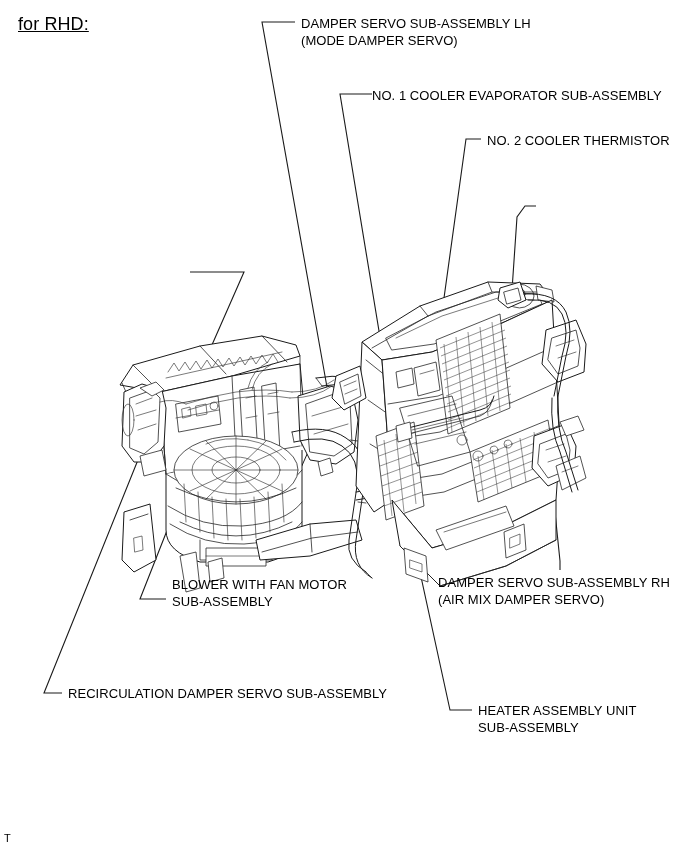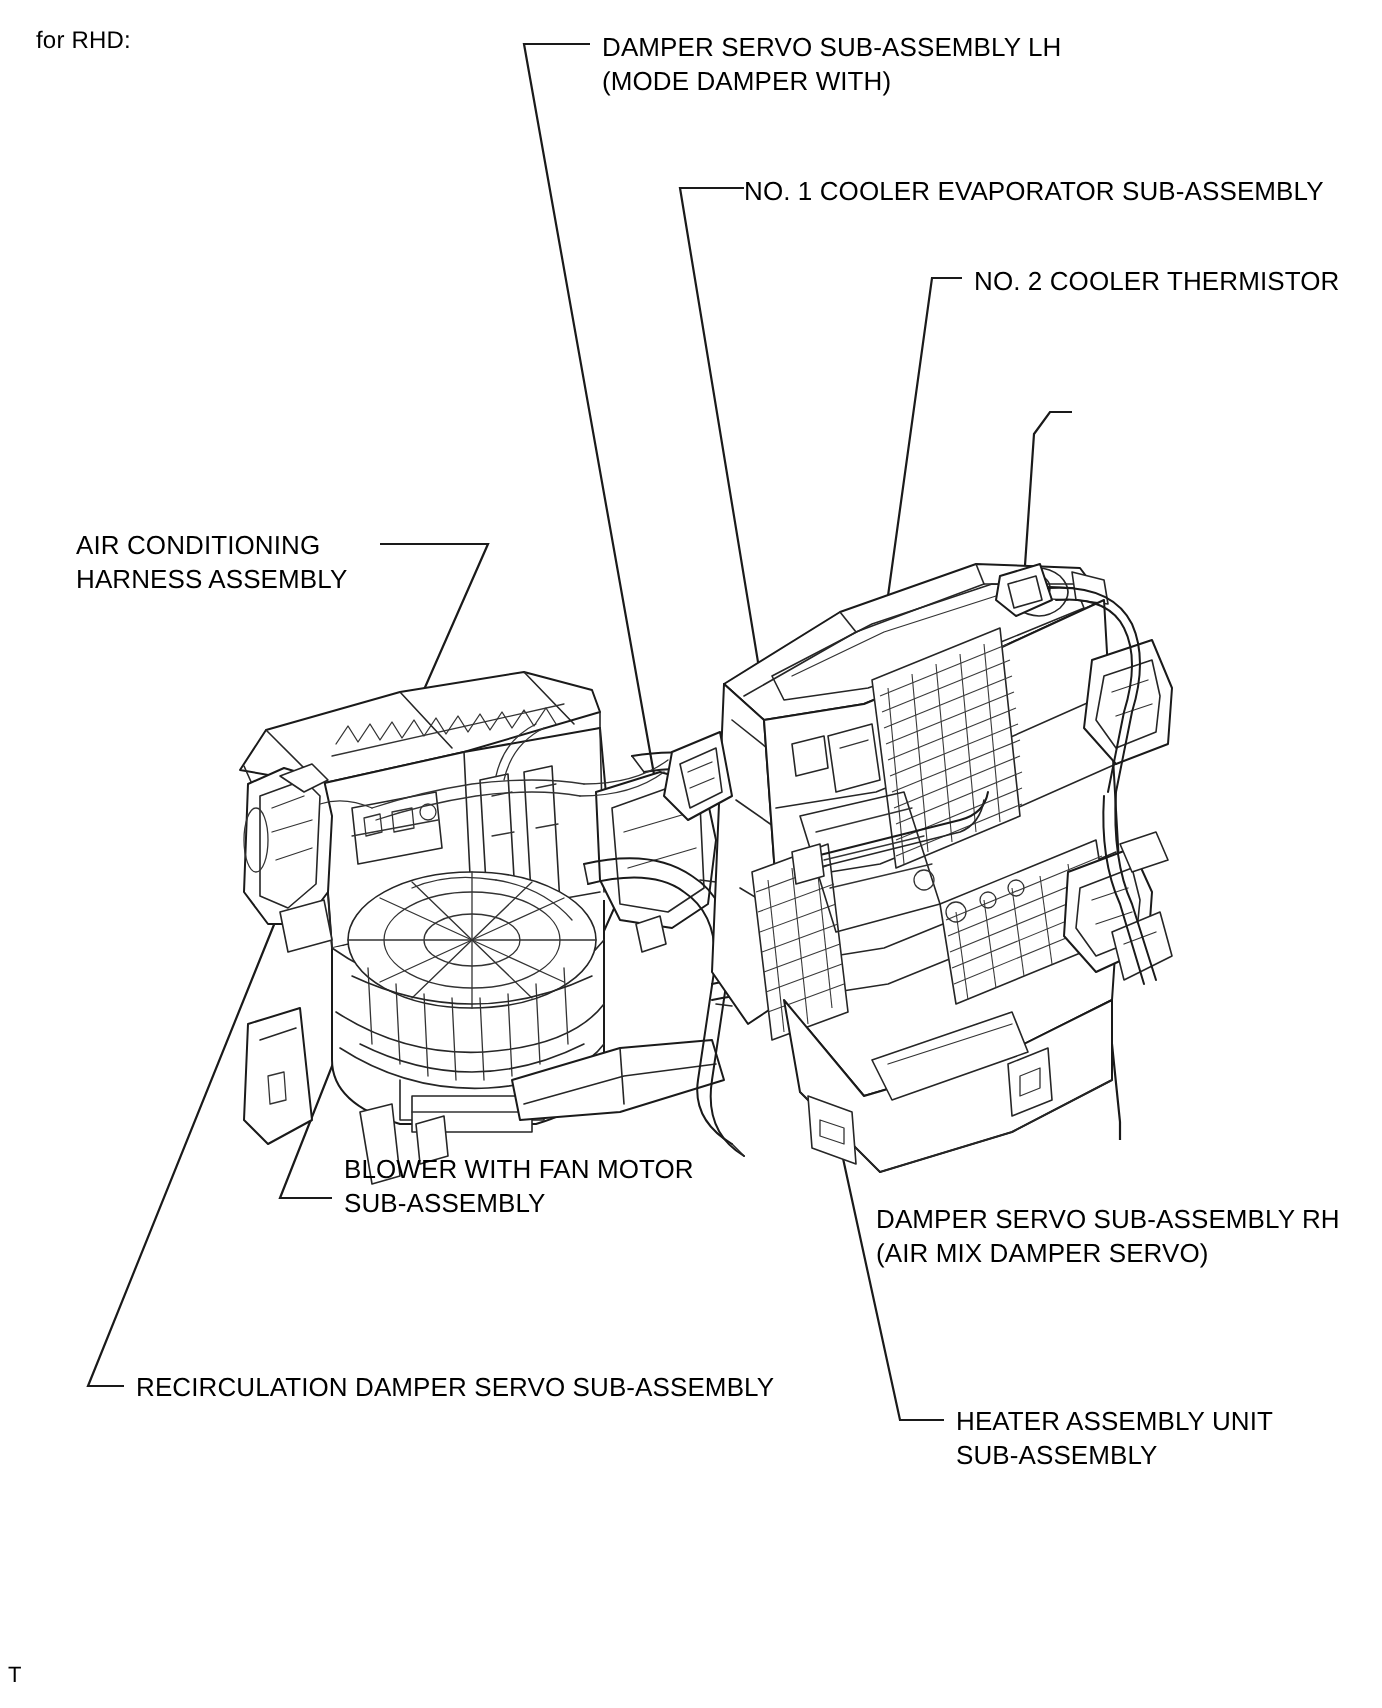--- a/index.html
+++ b/index.html
@@ -20,24 +20,25 @@
   #page {
     position: absolute;
     inset: 0;
     width: 691px;
     height: 854px;
   }
   .variant-note {
     position: absolute;
     left: 18px;
     top: 13px;
-    font-size: 12px;
+    font-size: 18px;
     letter-spacing: 0.1px;
     white-space: nowrap;
     line-height: 1.25;
+    text-decoration: underline;
   }
   .callout {
     position: absolute;
     font-size: 13px;
     line-height: 16.5px;
     letter-spacing: 0.05px;
     white-space: nowrap;
   }
   .callout .line2 { display: block; }
   .page-footer-mark {
@@ -389,38 +390,34 @@
       <path class="hair" d="M248 388 Q252 370 268 362"></path>
       <path class="hair" d="M252 390 Q256 372 272 364"></path>
       <path class="hair" d="M206 444 Q224 436 248 440"></path>
       <path class="hair" d="M248 440 Q272 444 286 460"></path>
     </g>
 
   </svg>
 
   <div class="callout" style="left:301px; top:16px;">
     <span>DAMPER SERVO SUB-ASSEMBLY LH</span>
-    <span class="line2">(MODE DAMPER WITH)</span>
+    <span class="line2">(MODE DAMPER SERVO)</span>
   </div>
 
   <div class="callout" style="left:372px; top:88px;">
     <span>NO. 1 COOLER EVAPORATOR SUB-ASSEMBLY</span>
   </div>
 
   <div class="callout" style="left:487px; top:133px;">
     <span>NO. 2 COOLER THERMISTOR</span>
   </div>
 
 
-  <div class="callout" style="left:38px; top:265px;">
-    <span>AIR CONDITIONING</span>
-    <span class="line2">HARNESS ASSEMBLY</span>
-  </div>
-
-  <div class="callout" style="left:438px; top:575px;margin-top:27px;">
+
+  <div class="callout" style="left:438px; top:575px;">
     <span>DAMPER SERVO SUB-ASSEMBLY RH</span>
     <span class="line2">(AIR MIX DAMPER SERVO)</span>
   </div>
 
   <div class="callout" style="left:172px; top:577px;">
     <span>BLOWER WITH FAN MOTOR</span>
     <span class="line2">SUB-ASSEMBLY</span>
   </div>
 
   <div class="callout" style="left:68px; top:686px;">

